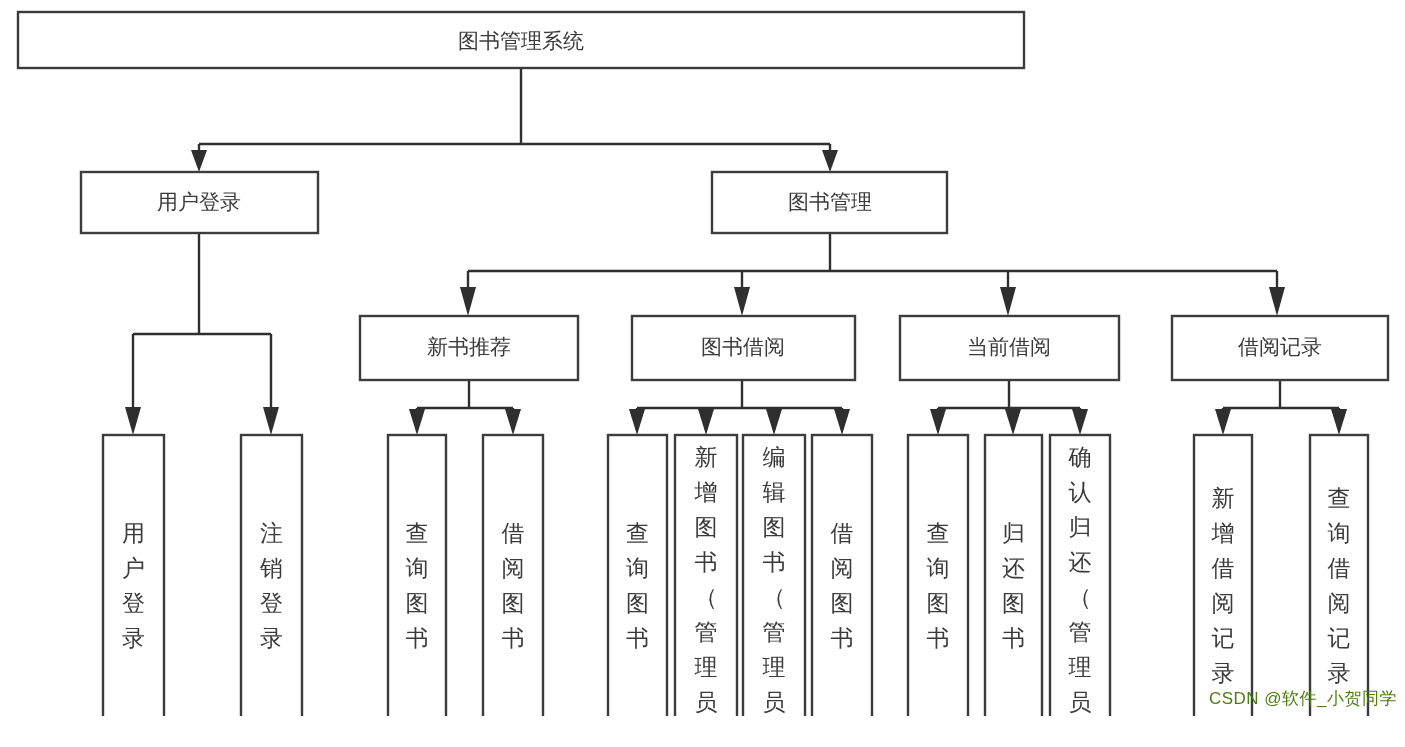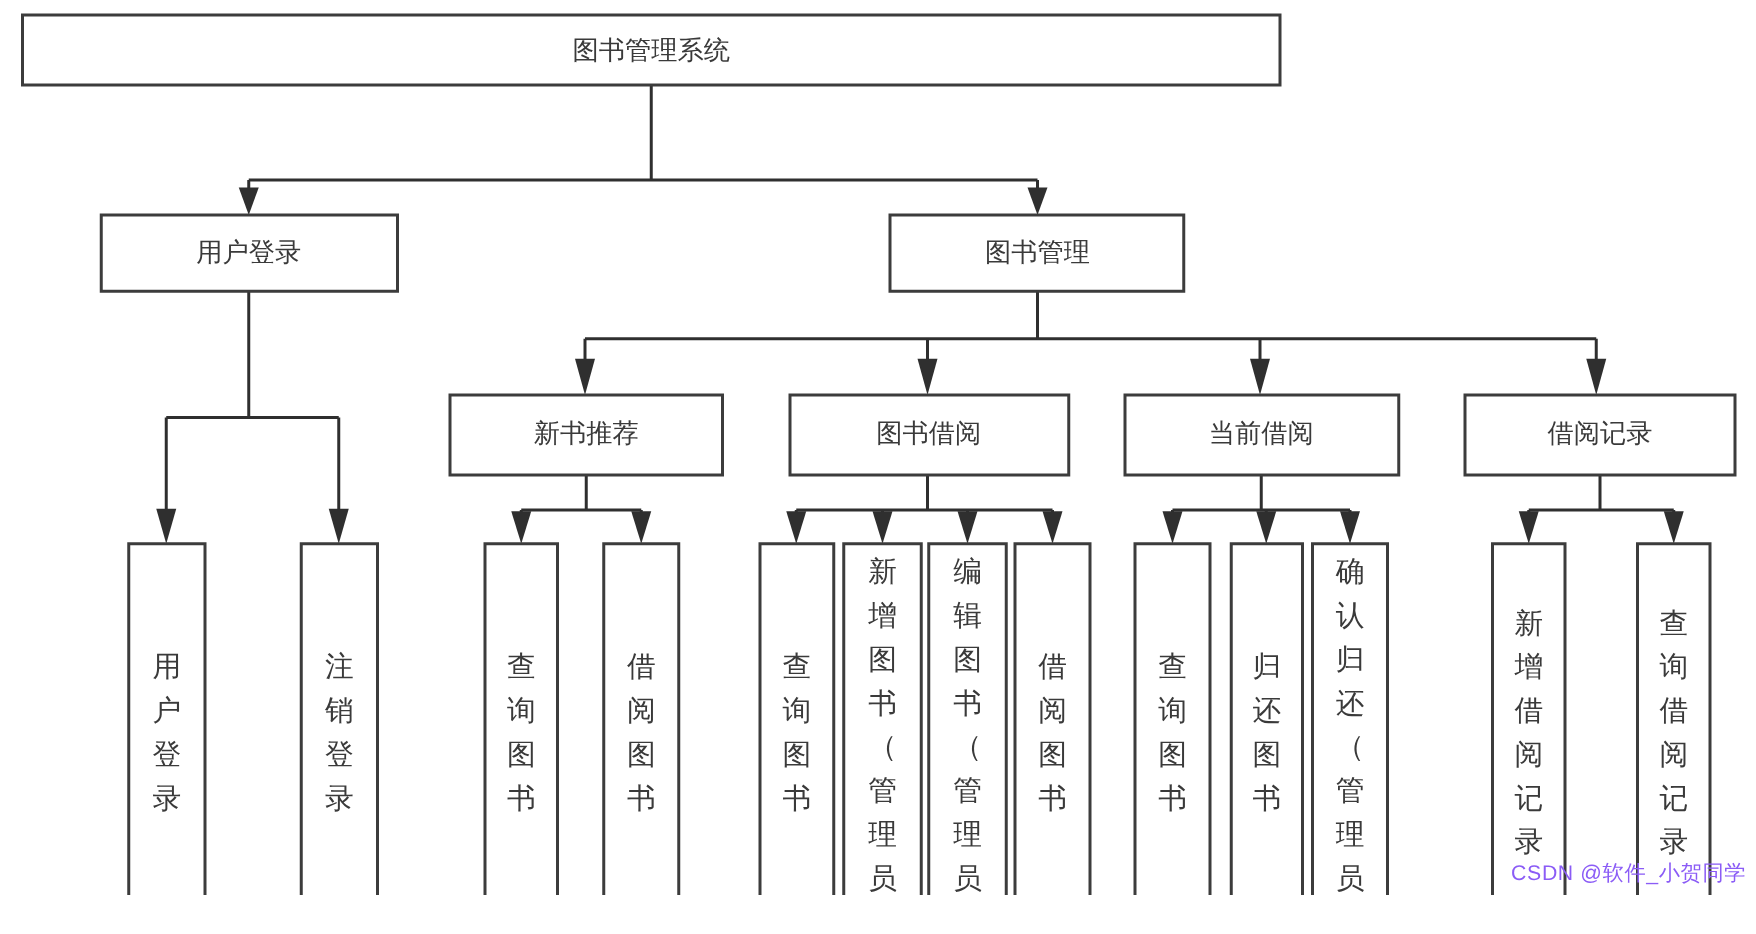--- a/index.html
+++ b/index.html
@@ -48,21 +48,21 @@
     fill: none;
   }
   .arrow-head {
     fill: #2f2f2f;
     stroke: none;
   }
   .watermark {
     position: absolute;
     right: 8px;
     bottom: 6px;
-    color: #8b5cf6;
+    color: #4d7c0f;
     font-size: 17px;
     font-family: "Liberation Sans", "DejaVu Sans", sans-serif;
     letter-spacing: 0.5px;
     white-space: nowrap;
     user-select: none;
   }
 </style>
 </head>
 <body>
 

